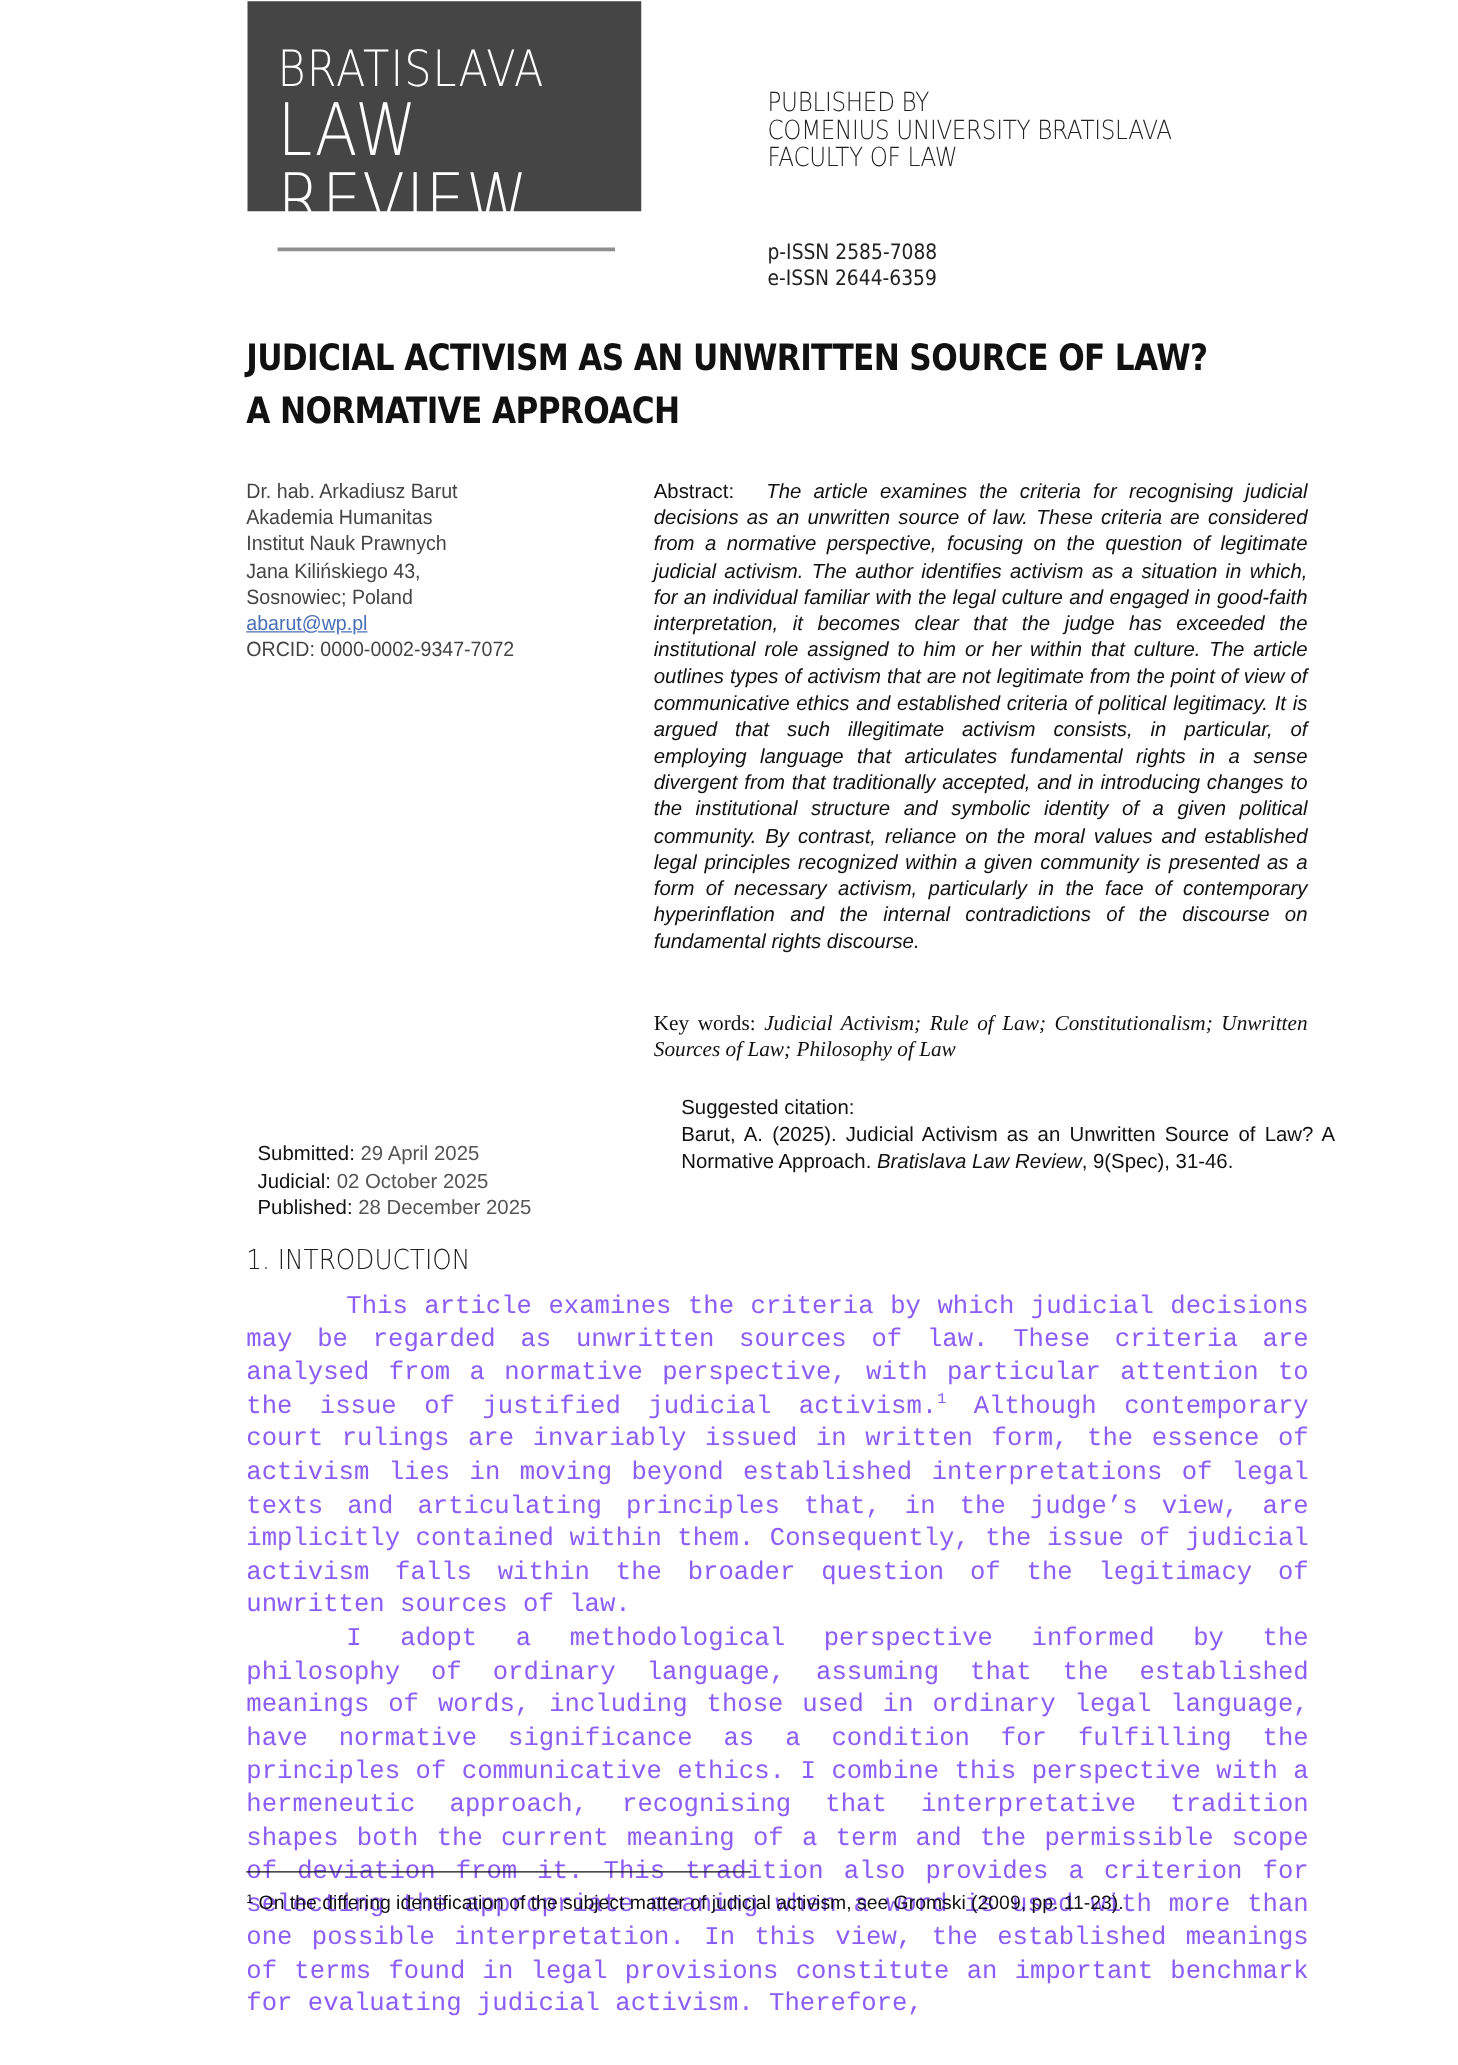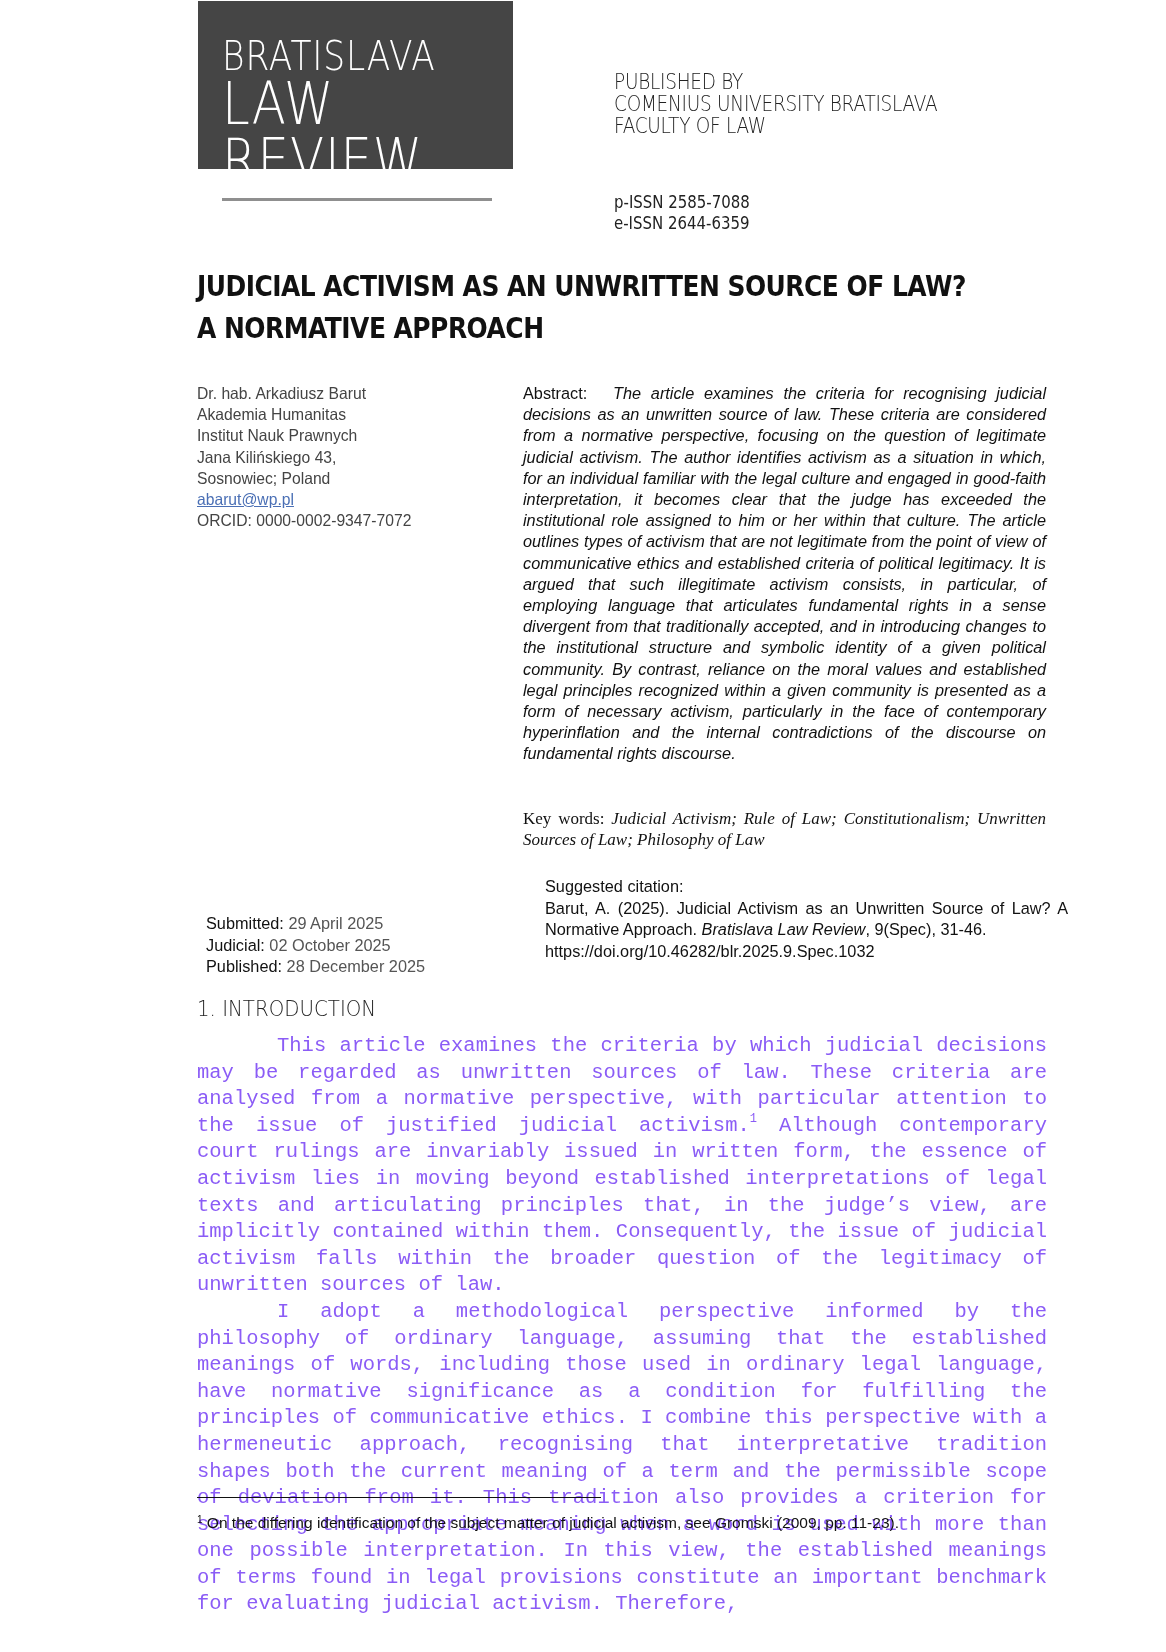--- a/index.html
+++ b/index.html
@@ -72,21 +72,20 @@
 
 <div class="abs keywords">
   <span>Key words:</span>
   <i>Judicial Activism; Rule of Law; Constitutionalism; Unwritten Sources of Law; Philosophy of Law</i>
 </div>
 
 <div class="abs citation">
   <div>Suggested citation:</div>
   <span>Barut, A. (2025). Judicial Activism as an Unwritten Source of Law? A Normative Approach.</span>
   <i>Bratislava Law Review</i><span>, 9(Spec), 31-46.</span>
-  <div>https://doi.org/10.46282/blr.2025.9.Spec.1032</div>
 </div>
 
 <div class="abs dates">
   <div><span>Submitted:</span> <span class="v">29 April 2025</span></div>
   <div><span>Judicial:</span> <span class="v">02 October 2025</span></div>
   <div><span>Published:</span> <span class="v">28 December 2025</span></div>
 </div>
 
 <div class="abs h1">1. INTRODUCTION</div>
 

